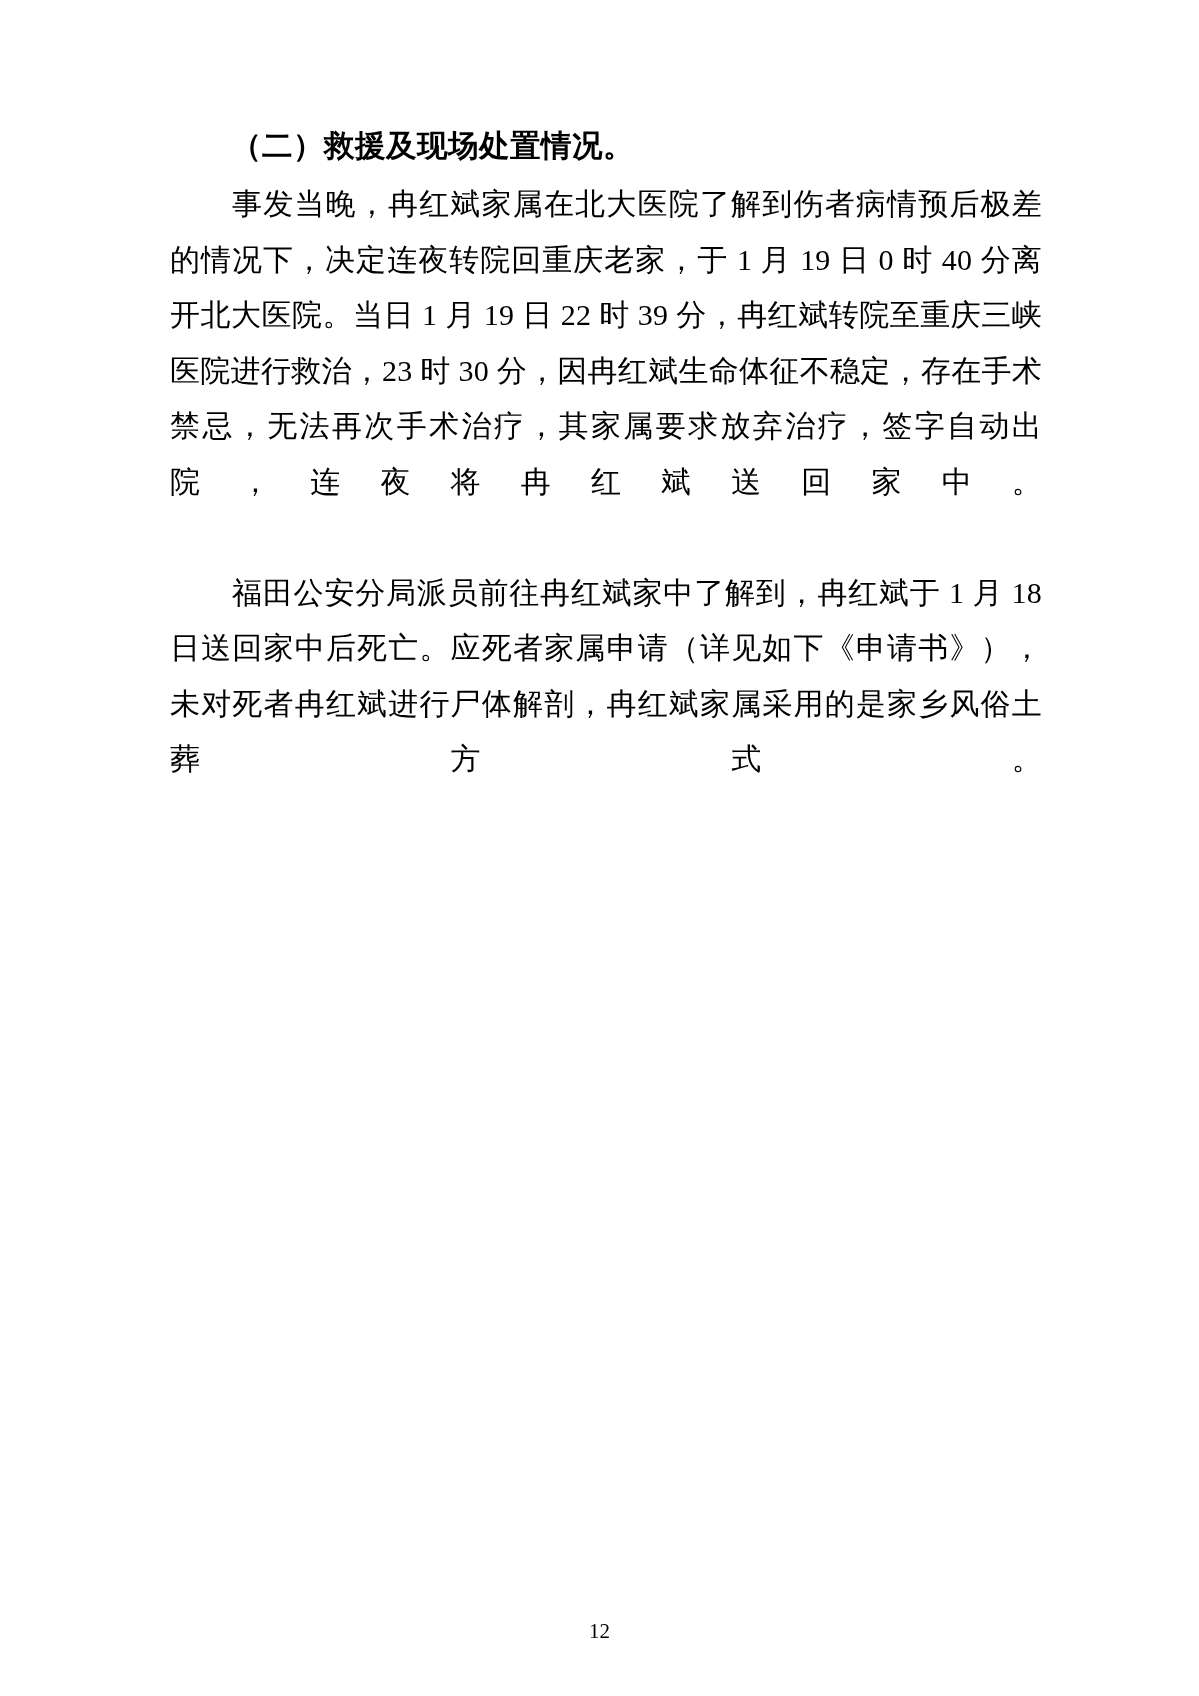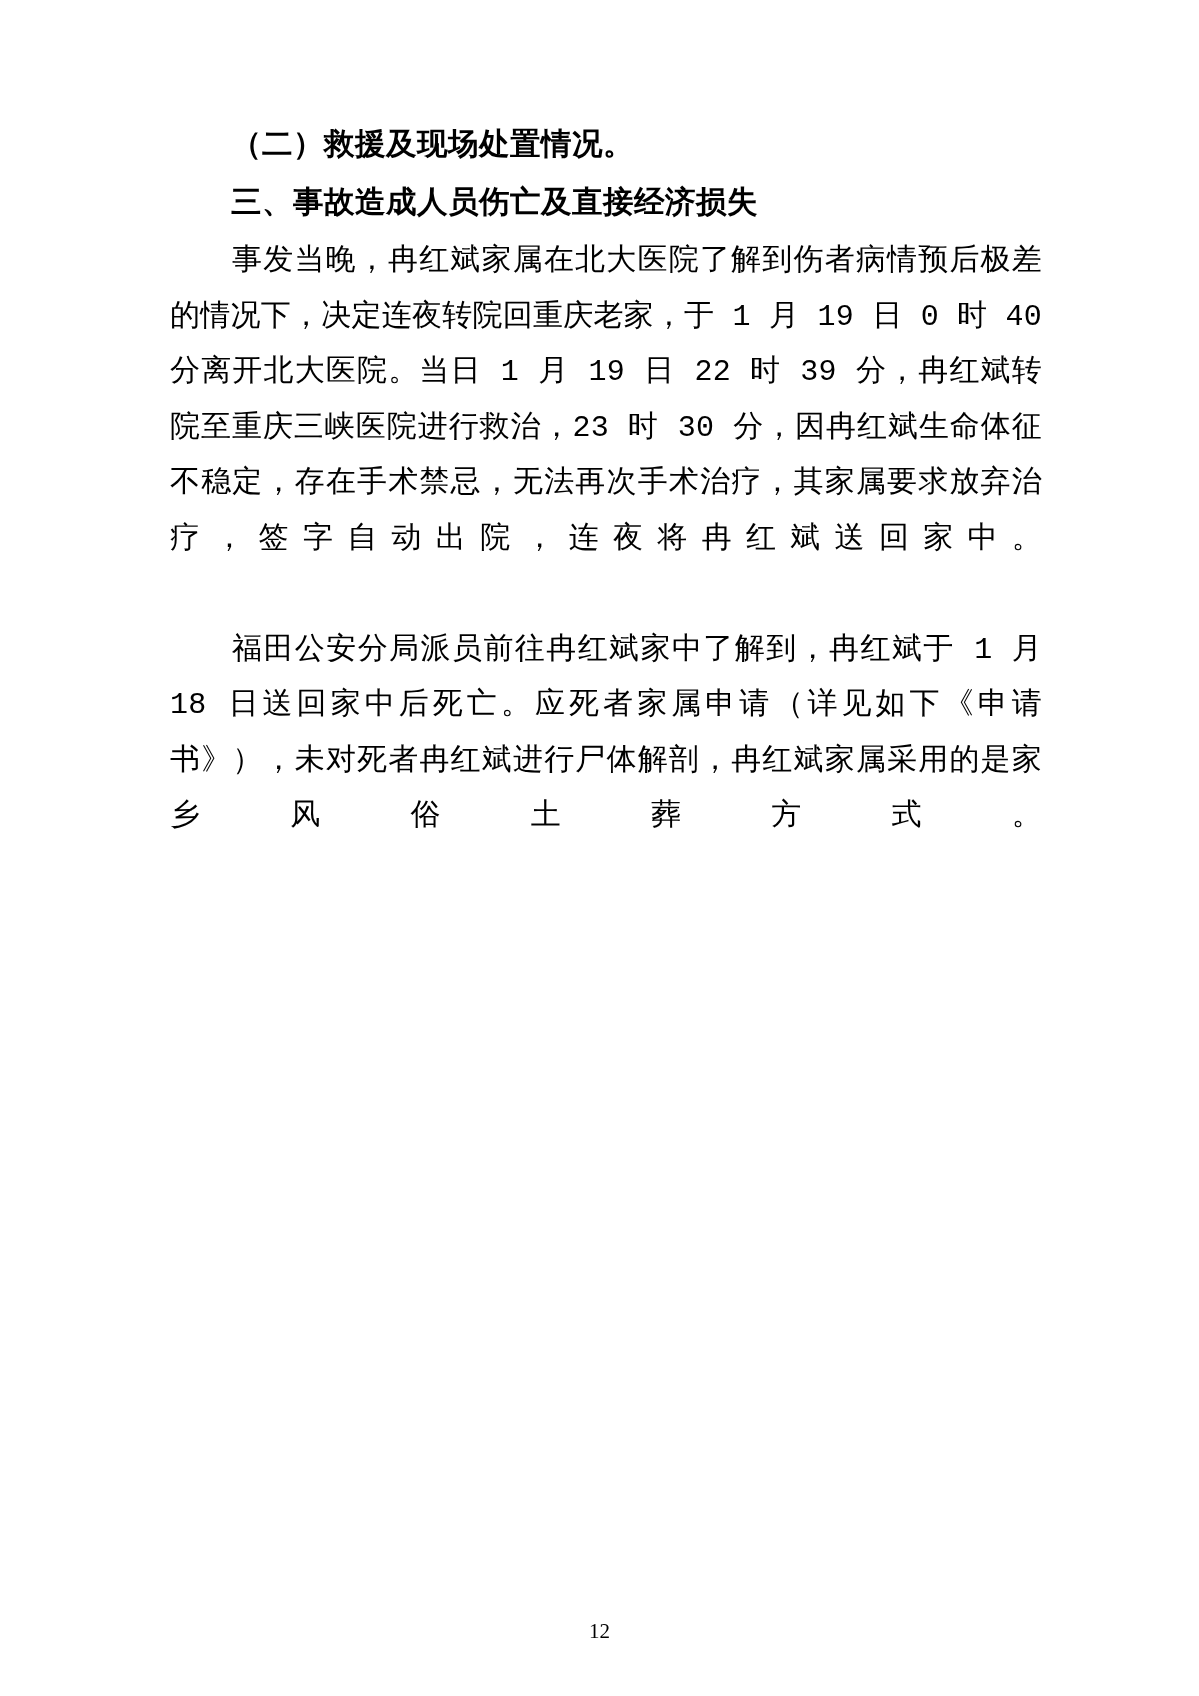--- a/index.html
+++ b/index.html
@@ -17,21 +17,20 @@
   }
   .page {
     position: relative;
     width: 1199px;
     height: 1696px;
     box-sizing: border-box;
     padding: 118px 160px 0 170px;
   }
   .doc-body {
     width: 872px;
-    font-family: Liberation Mono, monospace;
   }
   .heading {
     font-weight: bold;
     font-size: 30.5px;
     line-height: 56px;
     letter-spacing: 0.5px;
     text-indent: 61px;
     margin: 0 0 2px 0;
     white-space: nowrap;
   }
@@ -66,21 +65,20 @@
 </style>
 </head>
 <body>
 
 <div class="page">
   <div class="doc-body">
 
     <div class="heading sub">（二）救援及现场处置情况。</div>
 
 
-    <div class="heading">三、事故造成人员伤亡及直接经济损失</div>
 
 
 
     <p class="para">事发当晚，冉红斌家属在北大医院了解到伤者病情预后极差的情况下，决定连夜转院回重庆老家，于 1 月 19 日 0 时 40 分离开北大医院。当日 1 月 19 日 22 时 39 分，冉红斌转院至重庆三峡医院进行救治，23 时 30 分，因冉红斌生命体征不稳定，存在手术禁忌，无法再次手术治疗，其家属要求放弃治疗，签字自动出院，连夜将冉红斌送回家中。</p>
 
     <p class="para">福田公安分局派员前往冉红斌家中了解到，冉红斌于 1 月 18 日送回家中后死亡。应死者家属申请（详见如下《申请书》），未对死者冉红斌进行尸体解剖，冉红斌家属采用的是家乡风俗土葬方式。</p>
 
   </div>
 
   <div class="page-number">12</div>

